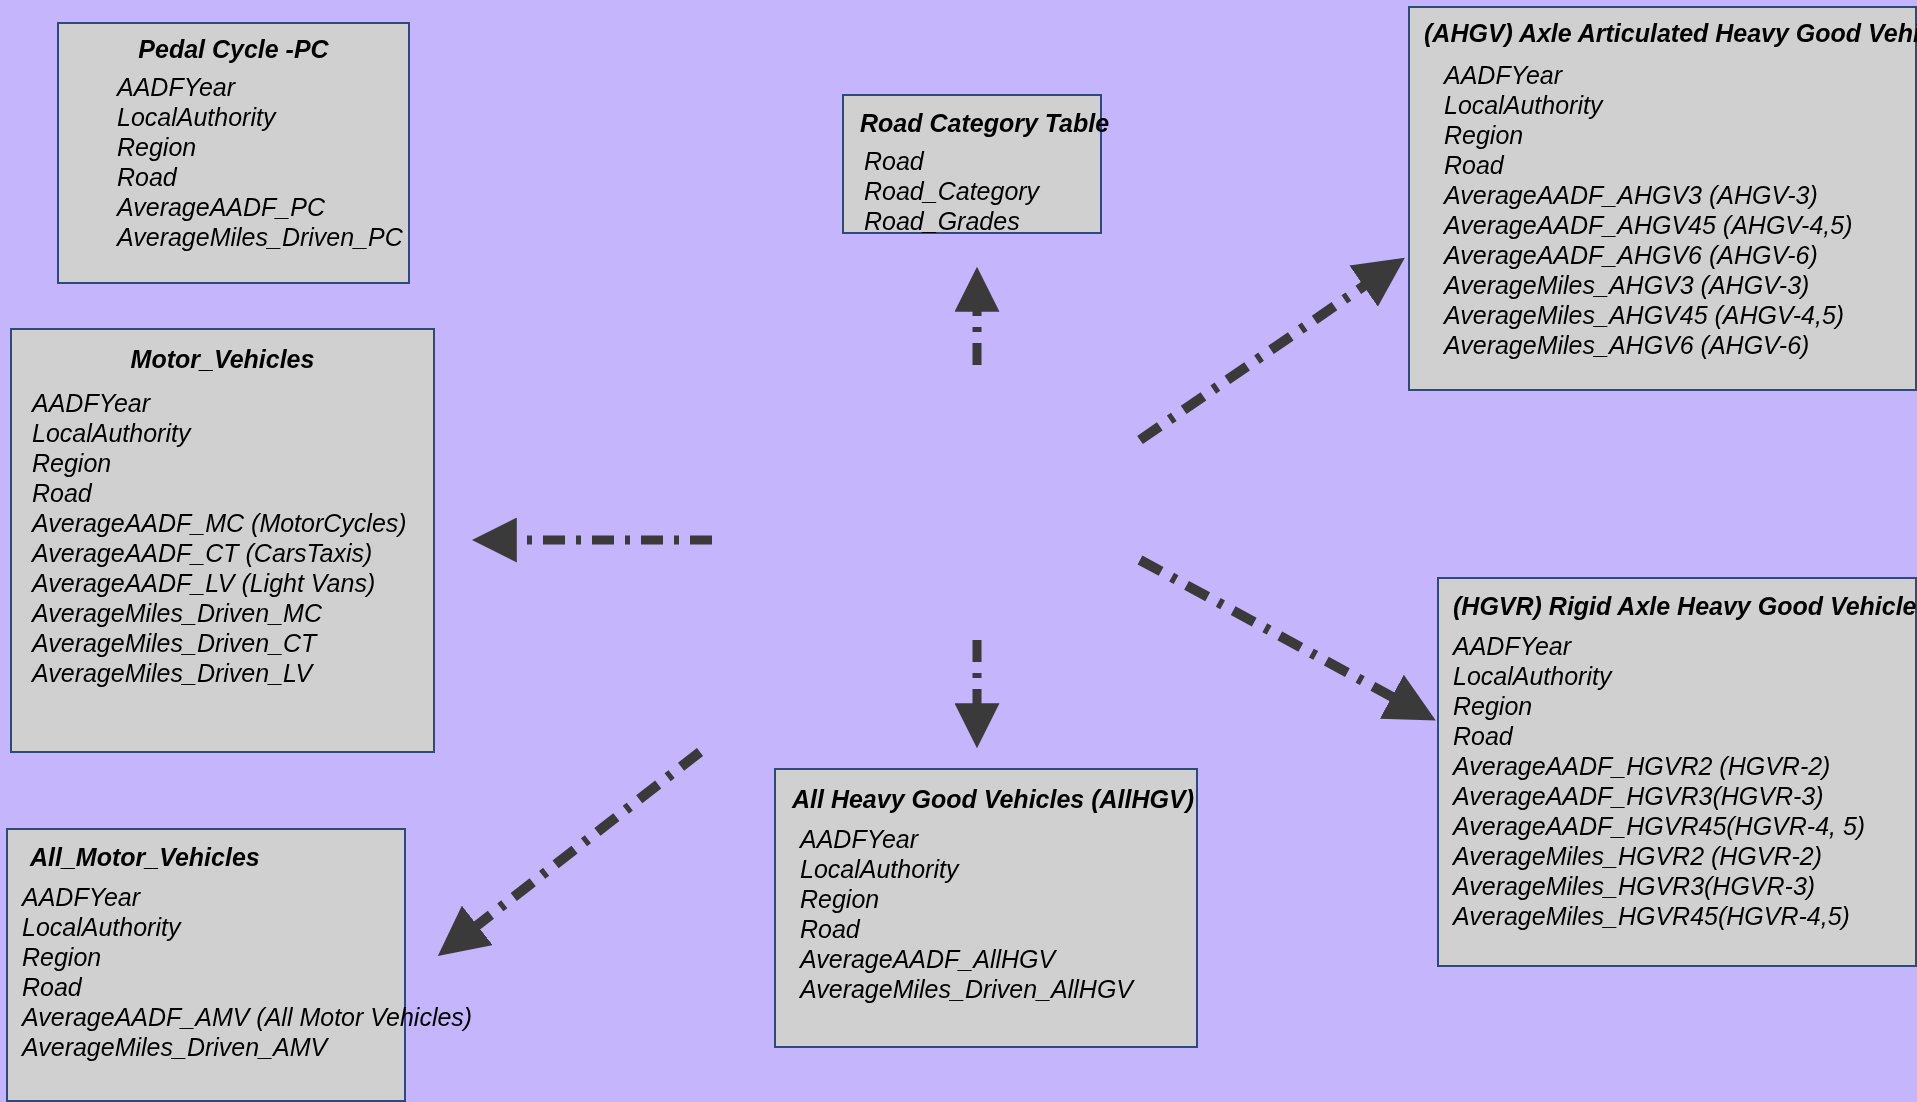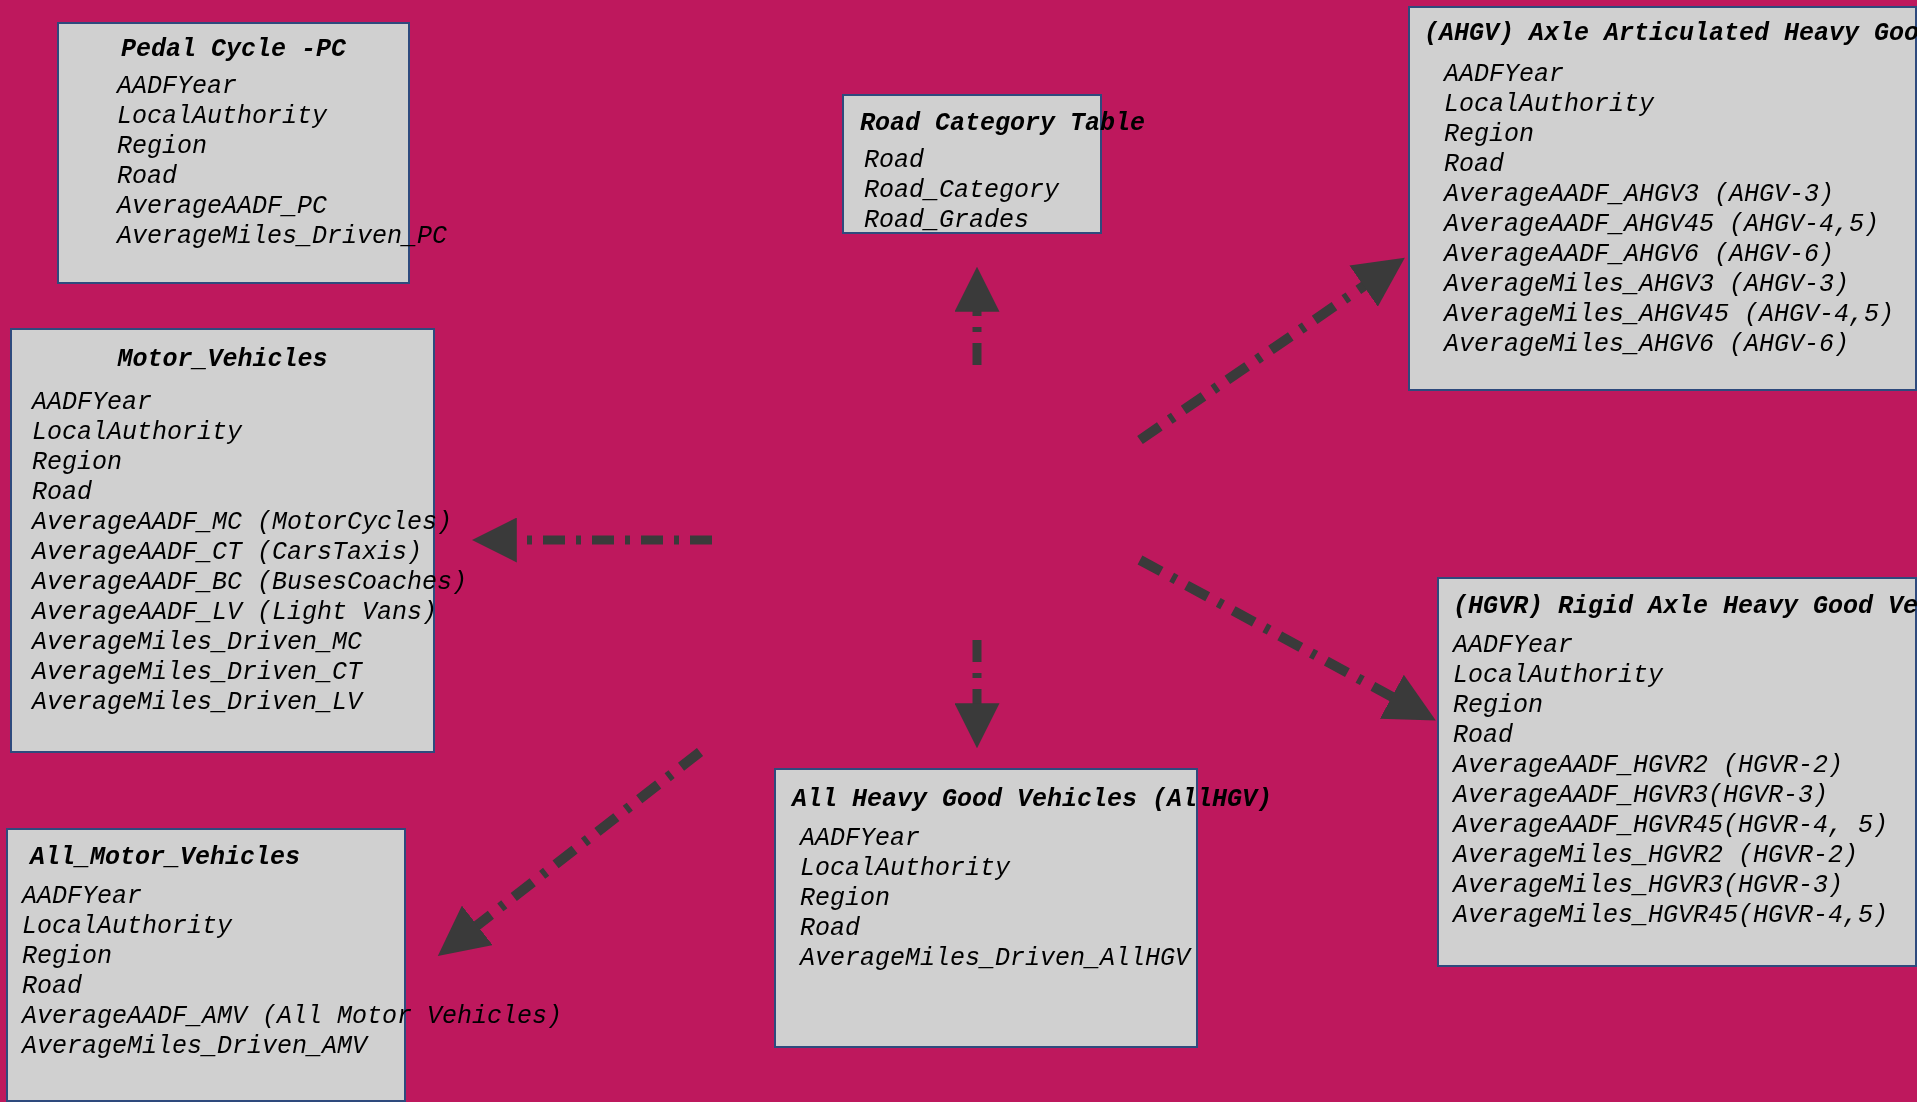--- a/index.html
+++ b/index.html
@@ -4,23 +4,23 @@
 <style>
   html, body {
     margin: 0;
     padding: 0;
     background: #000000;
   }
   #canvas {
     position: relative;
     width: 1917px;
     height: 1102px;
-    background: #be185d;
+    background: #c4b5fd;
     overflow: hidden;
-    font-family: Liberation Mono, monospace;
+    font-family: Liberation Sans, sans-serif;
   }
   .entity-box {
     position: absolute;
     background: #d0d0d0;
     border: 2px solid #2e4a7d;
     box-sizing: border-box;
     z-index: 5;
   }
   .entity-title {
     font-style: italic;
@@ -121,21 +121,20 @@
 
   <div class="entity-box" id="box-motor-vehicles">
     <div class="entity-title">Motor_Vehicles</div>
     <ul class="field-list">
       <li class="field-item"> AADFYear</li>
       <li class="field-item">LocalAuthority</li>
       <li class="field-item">Region</li>
       <li class="field-item">Road</li>
       <li class="field-item">AverageAADF_MC (MotorCycles)</li>
       <li class="field-item">AverageAADF_CT (CarsTaxis)</li>
-      <li class="field-item">AverageAADF_BC (BusesCoaches)</li>
       <li class="field-item">AverageAADF_LV (Light Vans)</li>
       <li class="field-item">AverageMiles_Driven_MC</li>
       <li class="field-item">AverageMiles_Driven_CT</li>
       <li class="field-item">AverageMiles_Driven_LV</li>
     </ul>
   </div>
 
   <div class="entity-box" id="box-all-motor">
     <div class="entity-title">All_Motor_Vehicles</div>
     <ul class="field-list">
@@ -157,20 +156,21 @@
     </ul>
   </div>
 
   <div class="entity-box" id="box-allhgv">
     <div class="entity-title">All Heavy Good Vehicles (AllHGV)</div>
     <ul class="field-list">
       <li class="field-item"> AADFYear</li>
       <li class="field-item">LocalAuthority</li>
       <li class="field-item">Region</li>
       <li class="field-item">Road</li>
+      <li class="field-item">AverageAADF_AllHGV</li>
       <li class="field-item">AverageMiles_Driven_AllHGV</li>
     </ul>
   </div>
 
   <div class="entity-box" id="box-ahgv">
     <div class="entity-title">(AHGV) Axle Articulated Heavy Good Vehicles</div>
     <ul class="field-list">
       <li class="field-item"> AADFYear</li>
       <li class="field-item">LocalAuthority</li>
       <li class="field-item">Region</li>

